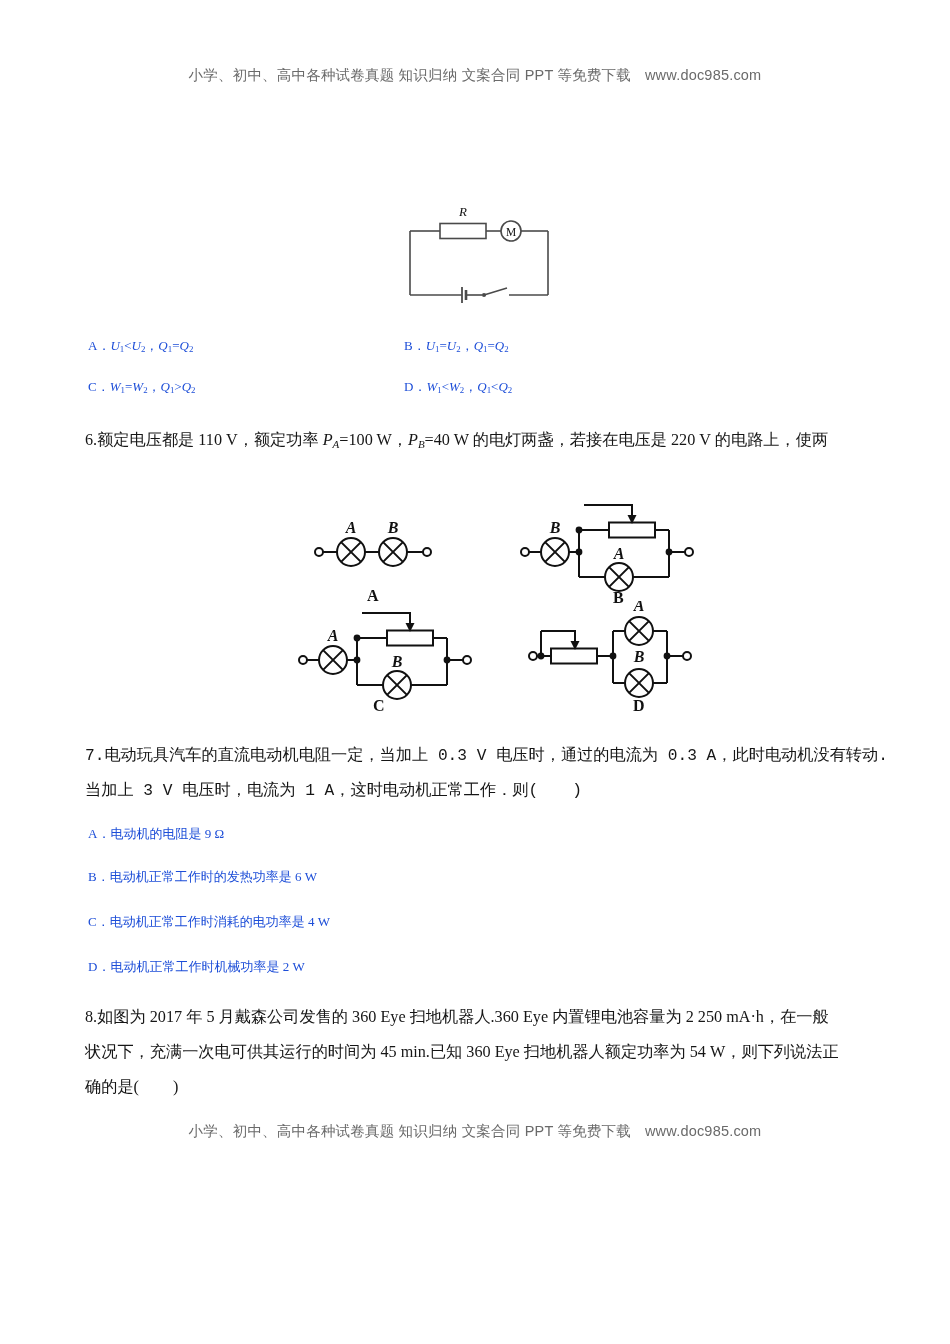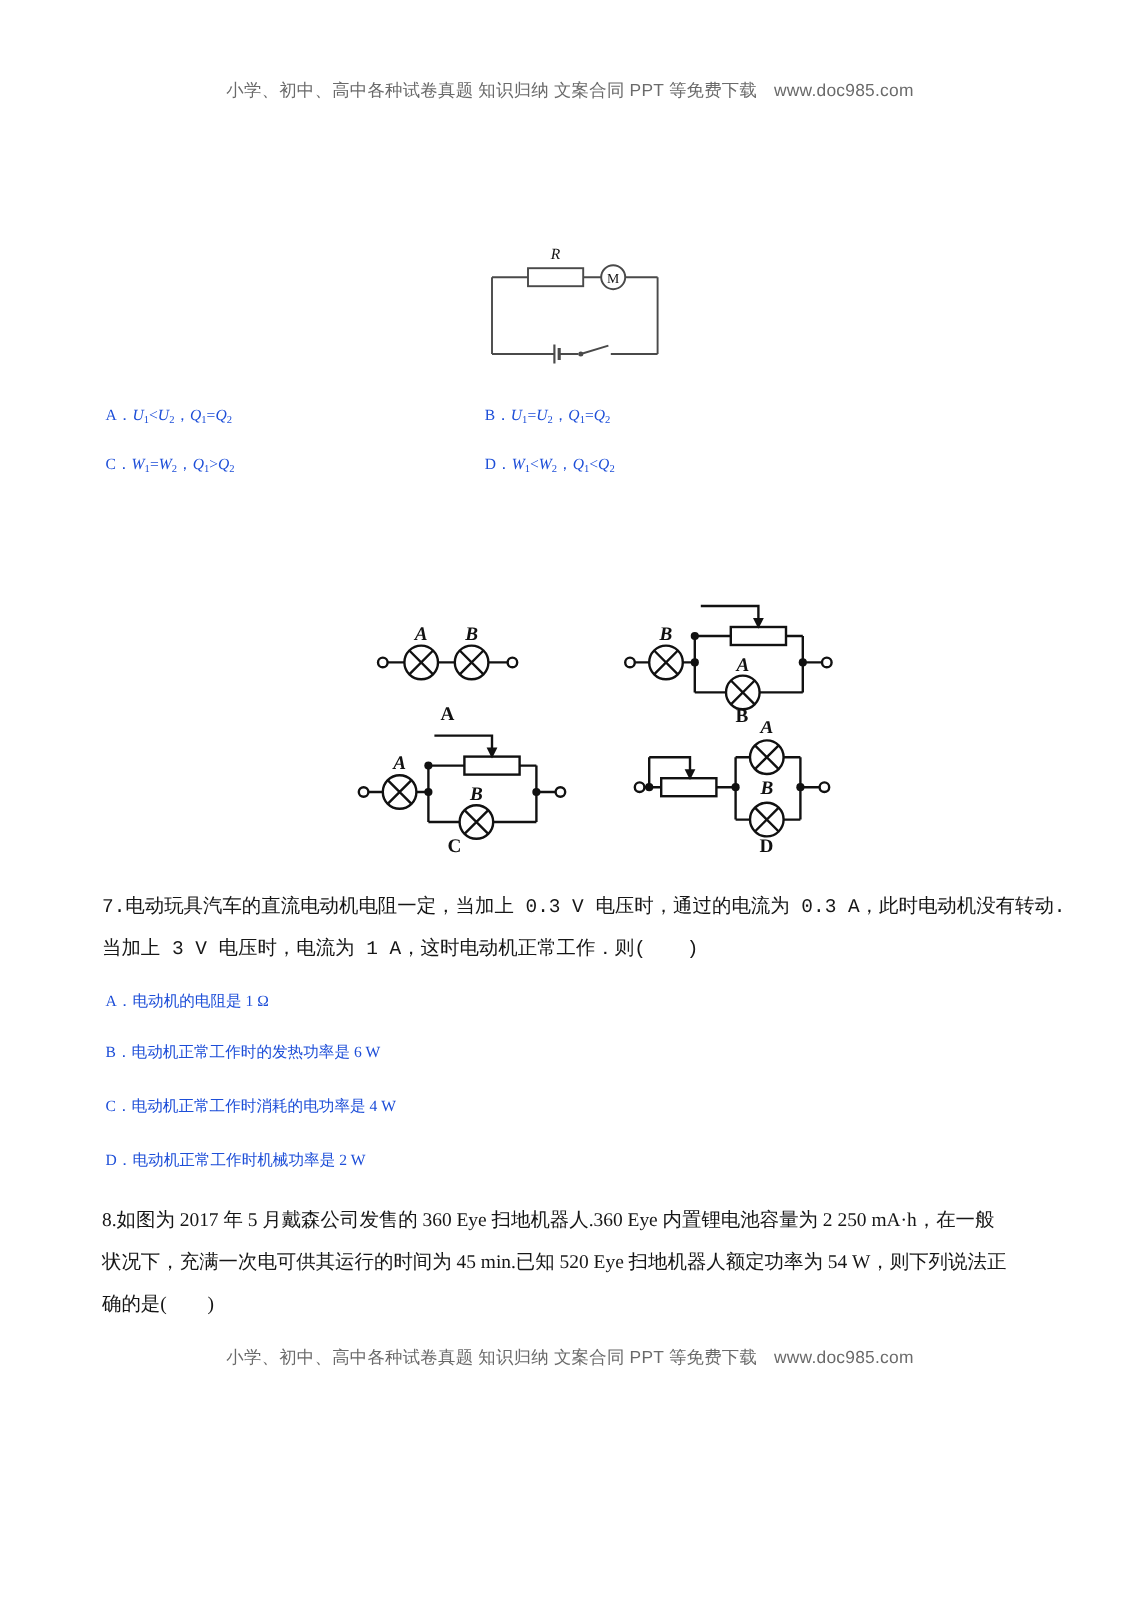--- a/index.html
+++ b/index.html
@@ -129,20 +129,21 @@
     <span class="ns">B．<i class="v">U</i><sub>1</sub>=<i class="v">U</i><sub>2</sub>，<i class="v">Q</i><sub>1</sub>=<i class="v">Q</i><sub>2</sub></span>
   </div>
   <div class="opt" style="left:88px; top:371px;">
     <span class="ns">C．<i class="v">W</i><sub>1</sub>=<i class="v">W</i><sub>2</sub>，<i class="v">Q</i><sub>1</sub>&gt;<i class="v">Q</i><sub>2</sub></span>
   </div>
   <div class="opt" style="left:404px; top:371px;">
     <span class="ns">D．<i class="v">W</i><sub>1</sub>&lt;<i class="v">W</i><sub>2</sub>，<i class="v">Q</i><sub>1</sub>&lt;<i class="v">Q</i><sub>2</sub></span>
   </div>
 
   <div class="qblock" style="top:423px;">
+    <div class="qline">6.额定电压都是 110 V，额定功率 <i class="v">P</i><sub><i class="v">A</i></sub>=100 W，<i class="v">P</i><sub><i class="v">B</i></sub>=40 W 的电灯两盏，若接在电压是 220 V 的电路上，使两</div>
   </div>
 
   <div class="circ-grid">
 
     <div class="circ-cell" style="left:14px; top:12px;">
       <svg width="180" height="70" viewBox="0 0 180 70">
         <g stroke="#111" stroke-width="2" fill="none">
           <circle cx="20" cy="43" r="4"></circle>
           <path d="M24 43 L38 43"></path>
           <circle cx="52" cy="43" r="14"></circle>
@@ -254,35 +255,35 @@
       <div class="circ-label" style="left:108px; top:96px;">D</div>
     </div>
   </div>
 
   <div class="qblock" style="top:739px;font-family:Liberation Mono, monospace;">
     <div class="qline">7.电动玩具汽车的直流电动机电阻一定，当加上 0.3 V 电压时，通过的电流为 0.3 A，此时电动机没有转动.</div>
     <div class="qline">当加上 3 V 电压时，电流为 1 A，这时电动机正常工作．则(<span class="blank"></span>)</div>
   </div>
 
   <div class="opt" style="left:88px; top:818px;">
-    <span>A．电动机的电阻是 1 Ω</span>
+    <span>A．电动机的电阻是 9 Ω</span>
   </div>
   <div class="opt" style="left:88px; top:861px;">
     <span>B．电动机正常工作时的发热功率是 6 W</span>
   </div>
   <div class="opt" style="left:88px; top:906px;">
     <span>C．电动机正常工作时消耗的电功率是 4 W</span>
   </div>
   <div class="opt" style="left:88px; top:951px;text-align:center;">
     <span>D．电动机正常工作时机械功率是 2 W</span>
   </div>
 
   <div class="qblock" style="top:1000px;">
     <div class="qline">8.如图为 2017 年 5 月戴森公司发售的 360 Eye 扫地机器人.360 Eye 内置锂电池容量为 2 250 mA·h，在一般</div>
-    <div class="qline">状况下，充满一次电可供其运行的时间为 45 min.已知 520 Eye 扫地机器人额定功率为 54 W，则下列说法正</div>
+    <div class="qline">状况下，充满一次电可供其运行的时间为 45 min.已知 360 Eye 扫地机器人额定功率为 54 W，则下列说法正</div>
     <div class="qline">确的是(<span class="blank"></span>)</div>
   </div>
 
   <div class="watermark wm-foot">
     <span>小学、初中、高中各种试卷真题 知识归纳 文案合同 PPT 等免费下载</span><span class="wm-url">www.doc985.com</span>
   </div>
 
 </div>
 
 </body></html>

